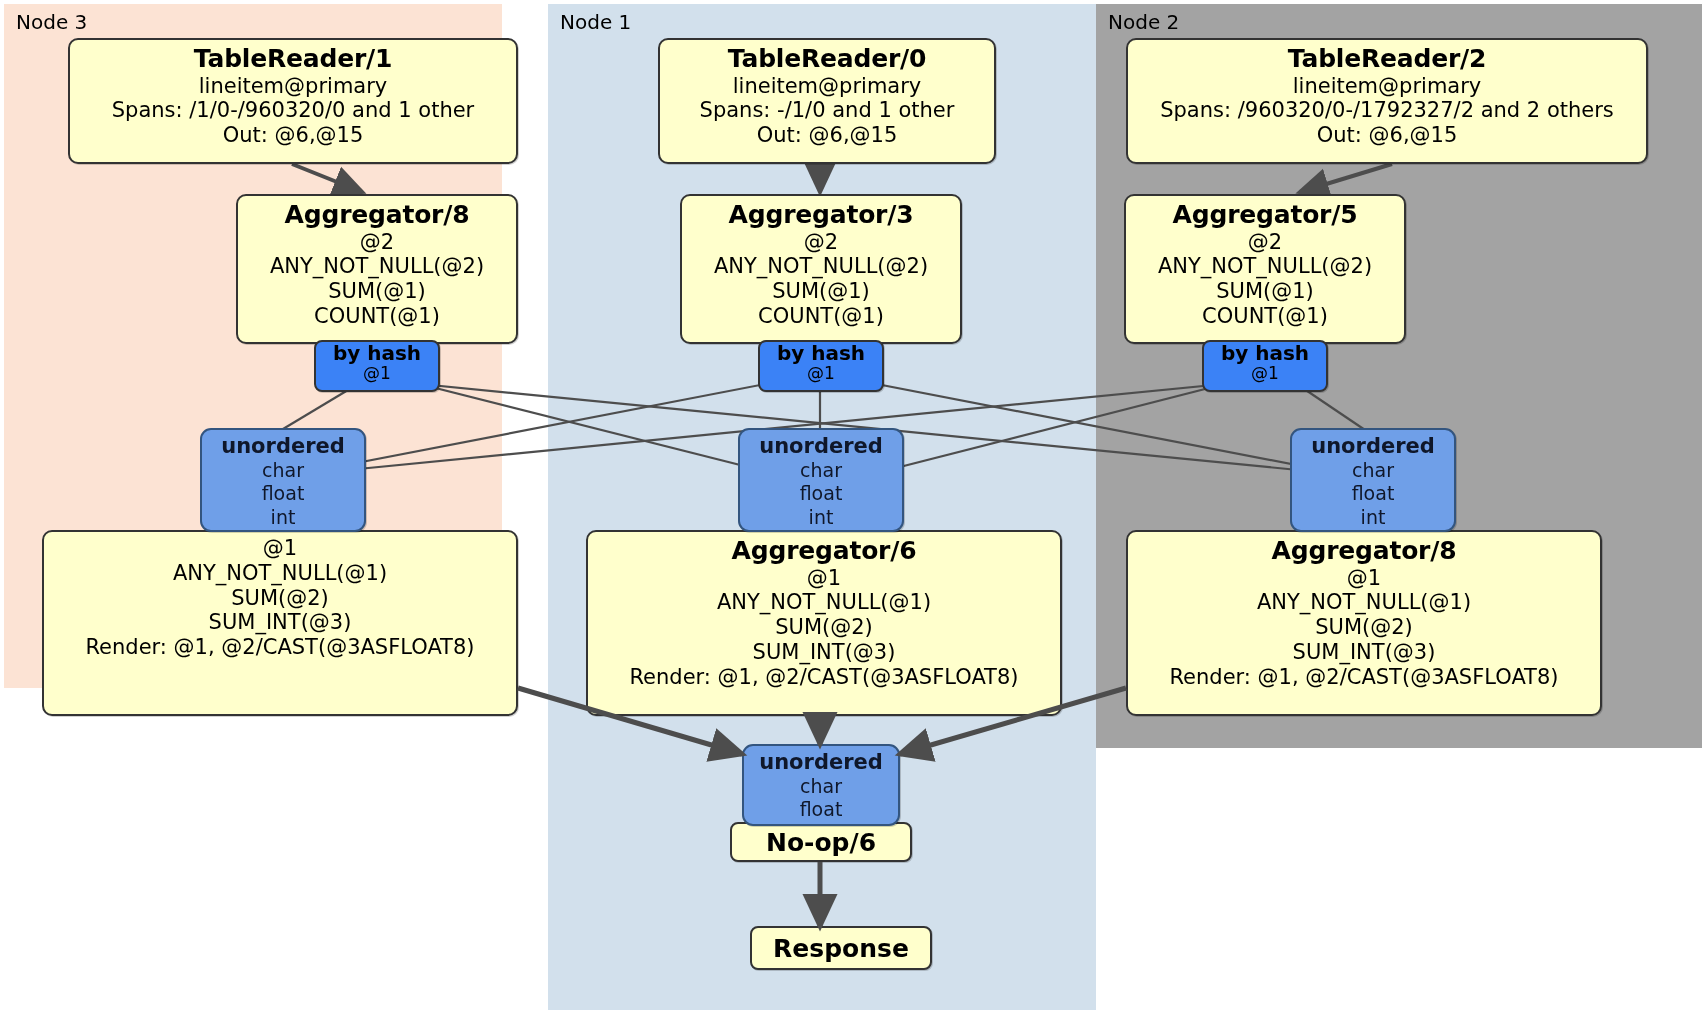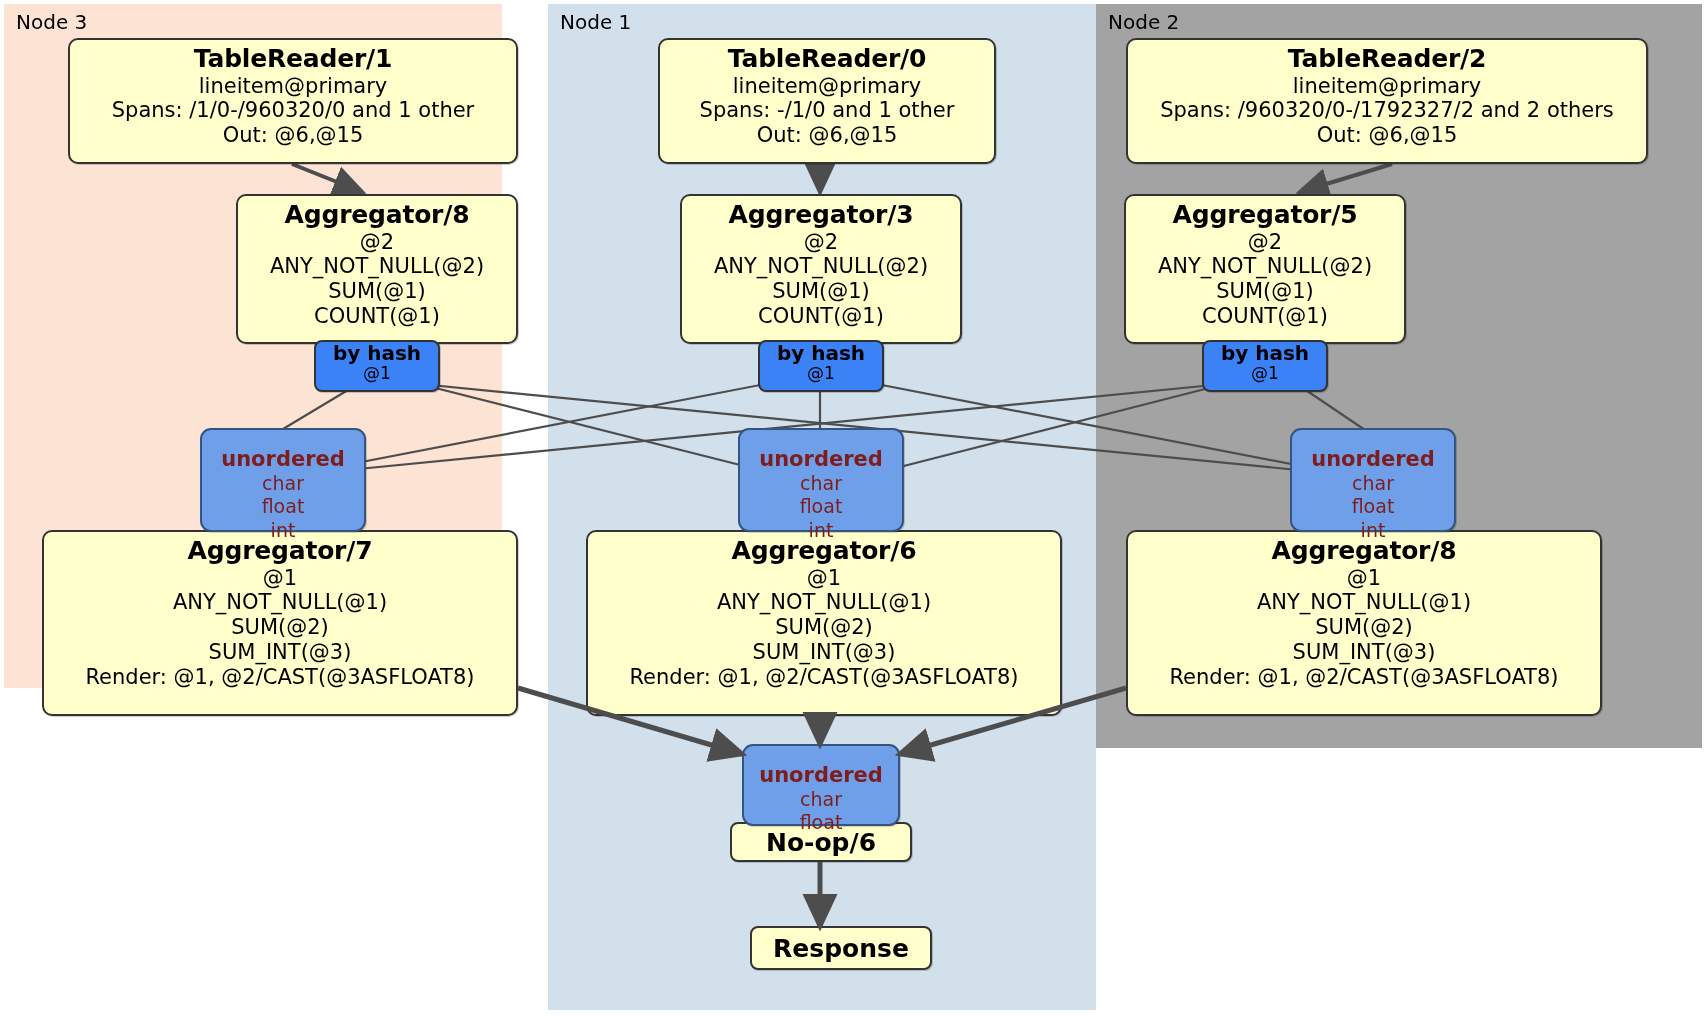--- a/index.html
+++ b/index.html
@@ -79,22 +79,22 @@
     line-height: 1.15;
   }
 
   .recv-box {
     position: absolute;
     box-sizing: border-box;
     background: #6f9fe8;
     border: 2px solid #33557f;
     border-radius: 11px;
     text-align: center;
-    color: #7f1d1d;
-    padding-top: 17px;
+    color: #0f172a;
+    padding-top: 4px;
     box-shadow: 1px 1px 0 rgba(0,0,0,0.18);
   }
   .recv-box .ttl {
     font-weight: bold;
     font-size: 21px;
     line-height: 1.2;
   }
   .recv-box .ln {
     font-size: 19px;
     line-height: 1.22;
@@ -252,21 +252,20 @@
   </div>
 
   <div class="recv-box z-recv" style="left:1290px; top:428px; width:166px; height:104px;">
     <div class="ttl">unordered</div>
     <div class="ln">char</div>
     <div class="ln">float</div>
     <div class="ln">int</div>
   </div>
 
   <div class="proc-box z-box" style="left:42px; top:530px; width:476px; height:186px;">
-    <div class="ttl">Aggregator/7</div>
     <div class="ln">@1</div>
     <div class="ln">ANY_NOT_NULL(@1)</div>
     <div class="ln">SUM(@2)</div>
     <div class="ln">SUM_INT(@3)</div>
     <div class="ln">Render: @1, @2/CAST(@3ASFLOAT8)</div>
   </div>
 
   <div class="proc-box z-box" style="left:586px; top:530px; width:476px; height:186px;">
     <div class="ttl">Aggregator/6</div>
     <div class="ln">@1</div>

